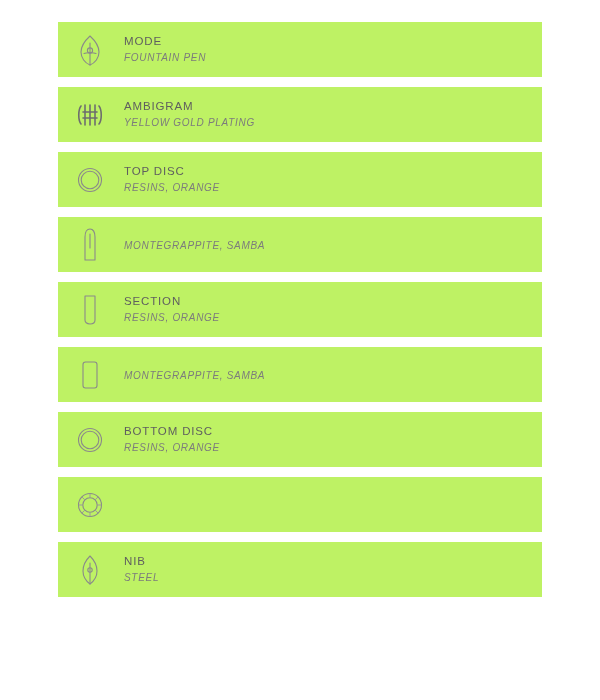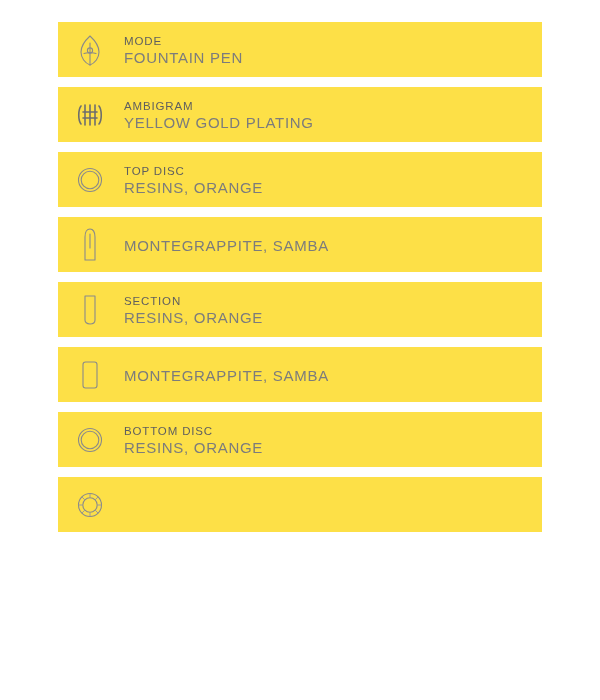--- a/index.html
+++ b/index.html
@@ -13,21 +13,21 @@
     font-family: "Liberation Sans", sans-serif;
     overflow: hidden;
   }
   #config-list {
     padding: 22px 58px 0 58px;
     box-sizing: border-box;
   }
   .config-row {
     display: flex;
     align-items: center;
-    background: #fde047;
+    background: #bef264;
     height: 55px;
     margin-bottom: 10px;
     box-sizing: border-box;
   }
   .row-icon {
     width: 64px;
     min-width: 64px;
     height: 55px;
     display: flex;
     align-items: center;
@@ -40,26 +40,27 @@
     padding-left: 2px;
   }
   .row-title {
     font-size: 11.5px;
     letter-spacing: 0.85px;
     color: #5f5f5f;
     line-height: 15px;
     text-transform: uppercase;
   }
   .row-value {
-    font-size: 15px;
+    font-size: 10px;
     letter-spacing: 0.7px;
     color: #7c7c7c;
     line-height: 14px;
     margin-top: 2px;
     text-transform: uppercase;
+    font-style: italic;
   }
   svg { display: block; }
   .stroke {
     fill: none;
     stroke: #8a8a8a;
     stroke-width: 1.1;
     stroke-linecap: round;
     stroke-linejoin: round;
   }
   .stroke-thin {
@@ -176,15 +177,28 @@
   <div class="config-row">
     <div class="row-icon">
       <svg width="30" height="30" viewBox="0 0 30 30" aria-hidden="true">
         <circle class="stroke" cx="15" cy="15" r="11.5"></circle>
         <circle class="stroke" cx="15" cy="15" r="7.2"></circle>
         <path class="stroke-thin" d="M15 7.8 L15 3.6 M15 22.2 L15 26.4 M7.8 15 L3.6 15 M22.2 15 L26.4 15 M9.9 9.9 L6.9 6.9 M20.1 20.1 L23.1 23.1 M20.1 9.9 L23.1 6.9 M9.9 20.1 L6.9 23.1"></path>
       </svg>
     </div>
   </div>
 
+  <div class="config-row">
+    <div class="row-icon">
+      <svg width="24" height="34" viewBox="0 0 24 34" aria-hidden="true">
+        <path class="stroke" d="M12 3 C7 8 5 13 5 18 C5 23 8 28 12 31 C16 28 19 23 19 18 C19 13 17 8 12 3 Z"></path>
+        <path class="stroke" d="M12 10 L12 31"></path>
+        <circle class="stroke" cx="12" cy="17" r="2.2"></circle>
+      </svg>
+    </div>
+    <div class="row-text">
+      <span class="row-title">NIB</span>
+      <span class="row-value">STEEL</span>
+    </div>
+  </div>
 
 
 </div>
 
 </body></html>

